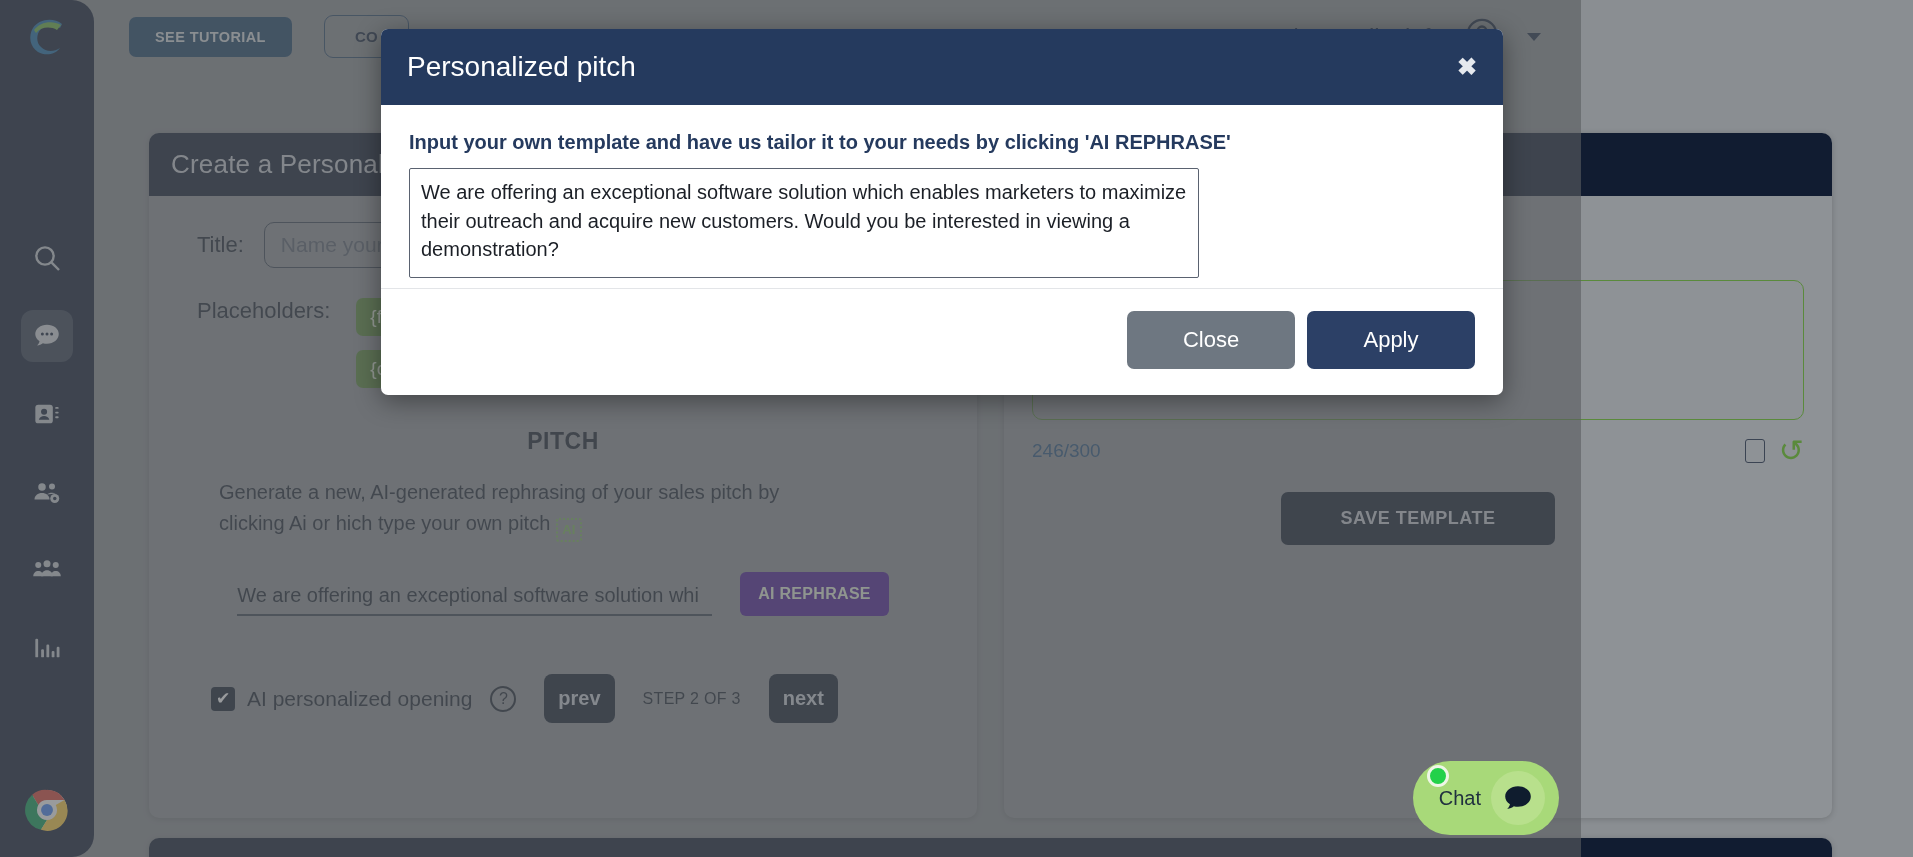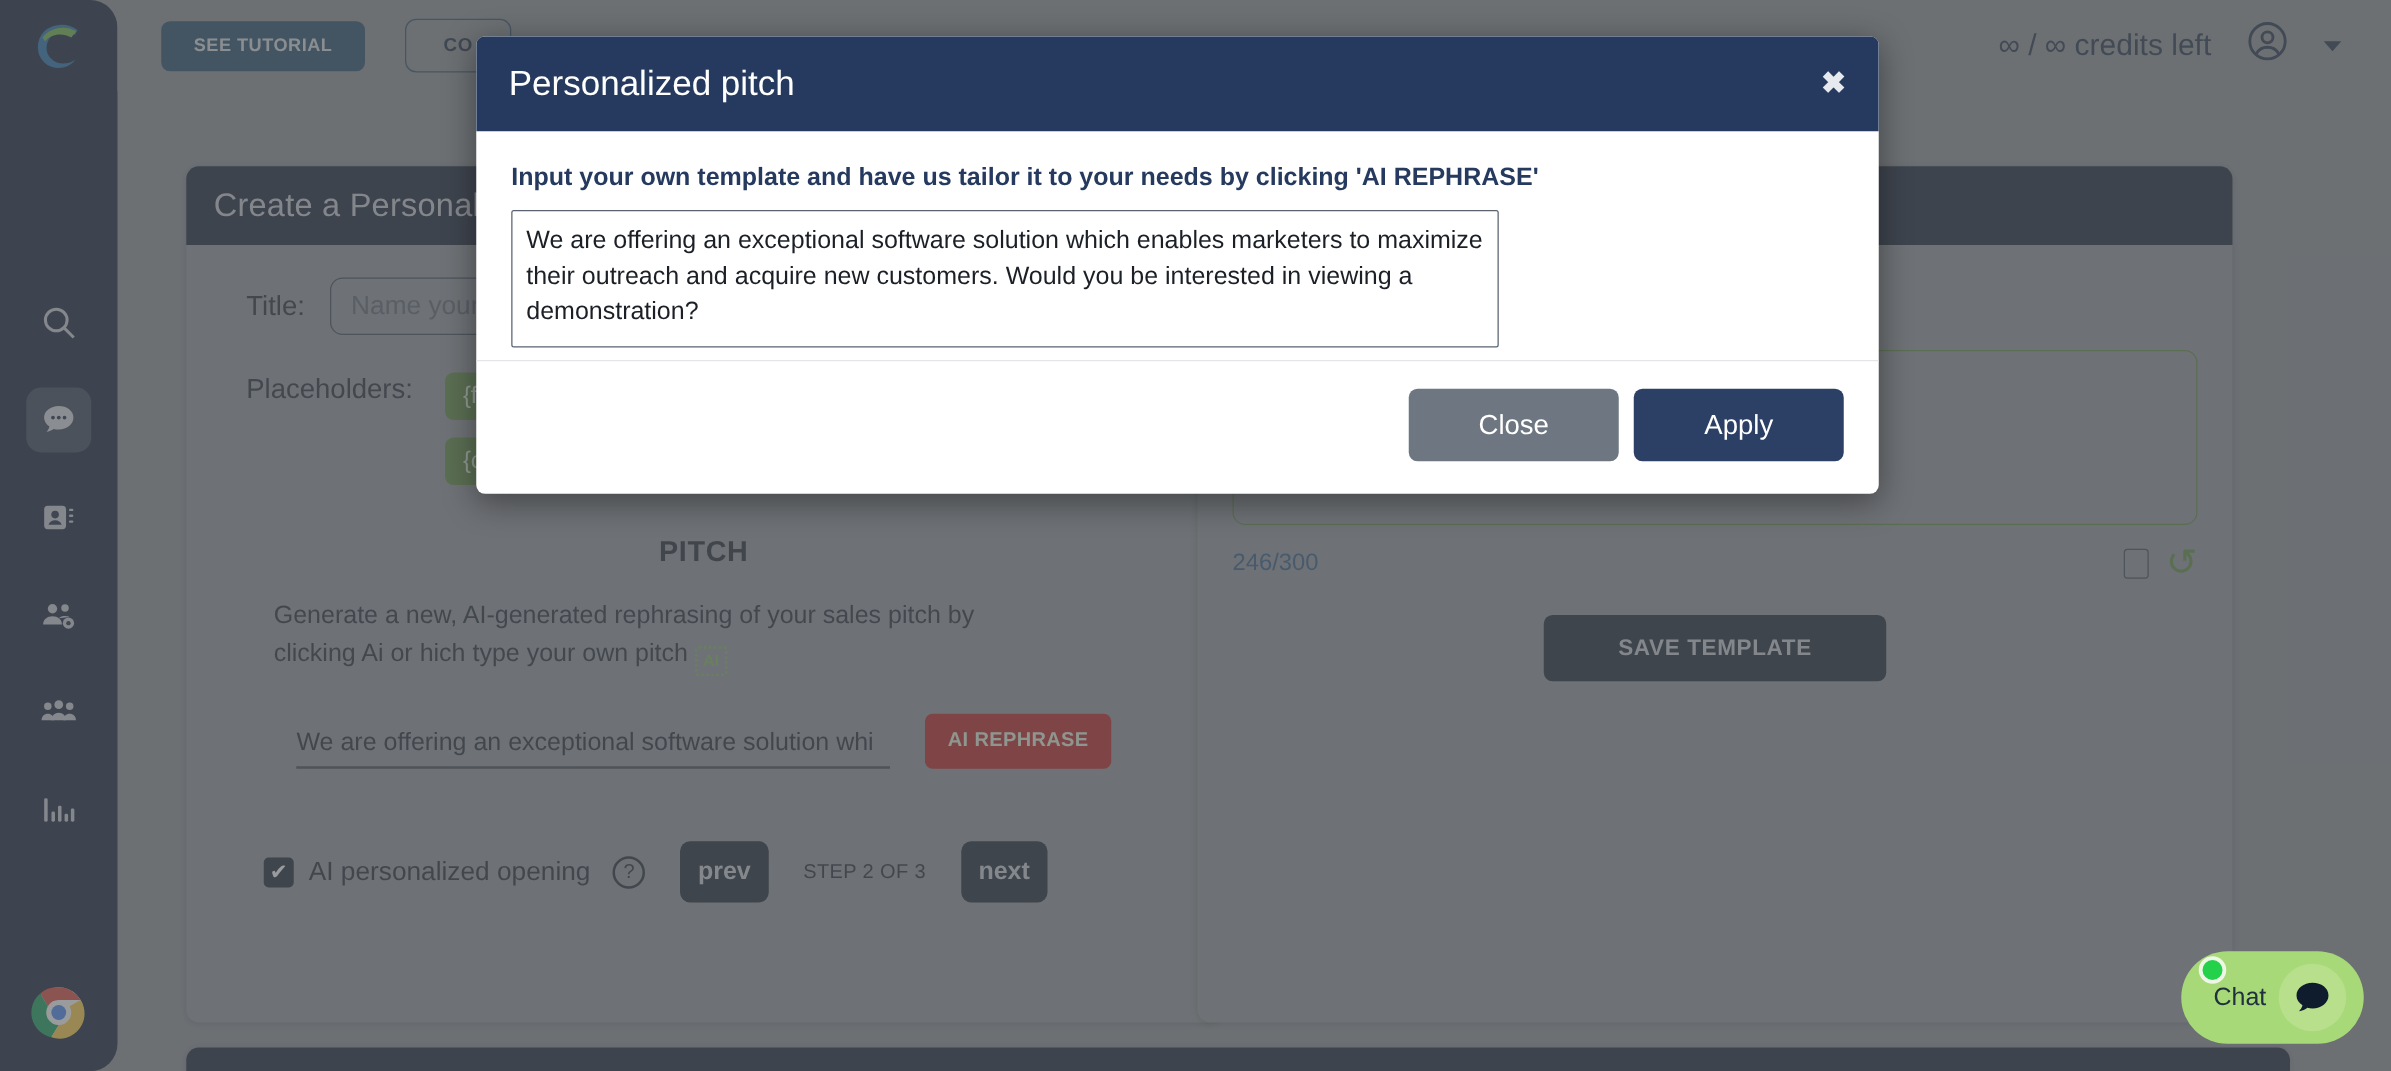--- a/index.html
+++ b/index.html
@@ -2,21 +2,21 @@
 <html><head>
 <meta charset="utf-8">
 <style>
   * { box-sizing: border-box; margin: 0; padding: 0; }
   html, body {
     width: 1913px; height: 857px;
     overflow: hidden;
     font-family: "Liberation Sans", sans-serif;
     background: #8a8e92;
   }
-  #root { position: relative; width: 1913px; height: 857px; }
+  #root { position: relative; width: 1581px; height: 857px; }
   #backdrop {
     position: absolute; inset: 0;
     background: rgba(90,93,97,0.62);
     z-index: 50;
   }
 
   
   #sidebar {
     position: absolute; left: 0; top: 0; width: 94px; height: 857px;
     background: #101c33;
@@ -75,21 +75,21 @@
   }
   .panel-head {
     background: #111c31; color: #c4c9d0;
     border-radius: 10px 10px 0 0;
     padding: 16px 22px;
     font-size: 26px; letter-spacing: .2px;
     white-space: nowrap; overflow: hidden;
   }
 
   #left-panel { left: 55px; top: 60px; width: 828px; height: 685px; }
-  #right-panel { left: 864px; top: 60px; width: 828px; height: 685px; }
+  #right-panel { left: 910px; top: 60px; width: 828px; height: 685px; }
   #templates-panel { left: 55px; top: 765px; width: 1683px; height: 120px; }
 
   .field-row { display: flex; align-items: center; padding: 26px 0 0 48px; }
   .field-label { font-size: 22px; color: #1d2533; }
   .title-input {
     margin-left: 20px;
     width: 470px; height: 46px;
     border: 1.5px solid #3a4454; border-radius: 10px;
     background: transparent;
     padding: 0 16px; font-size: 21px; color: #1d2533;
@@ -114,21 +114,21 @@
     color: #7fb85c; font-size: 13px; font-weight: bold; vertical-align: -4px;
   }
   .pitch-input-row { display: flex; align-items: flex-end; justify-content: center; gap: 28px; margin-top: 30px; }
   .pitch-input {
     width: 475px; height: 40px;
     background: transparent; border: none; border-bottom: 2px solid #3c4452;
     font-size: 20px; color: #1c2431;
     font-family: "Liberation Sans", sans-serif;
   }
   .btn-rephrase {
-    background: #b91c1c; color: #e4efd9; border: none; border-radius: 6px;
+    background: #4c1d95; color: #e4efd9; border: none; border-radius: 6px;
     padding: 13px 18px; font-size: 16px; font-weight: bold; letter-spacing: .3px;
     font-family: "Liberation Sans", sans-serif;
   }
 
   .bottom-row { display: flex; align-items: center; margin-top: 58px; padding-left: 62px; gap: 28px; }
   .cb-wrap { display: flex; align-items: center; gap: 12px; }
   .cb {
     width: 24px; height: 24px; border-radius: 4px; background: #131d2f;
     display: flex; align-items: center; justify-content: center;
     color: #fff; font-size: 17px;

